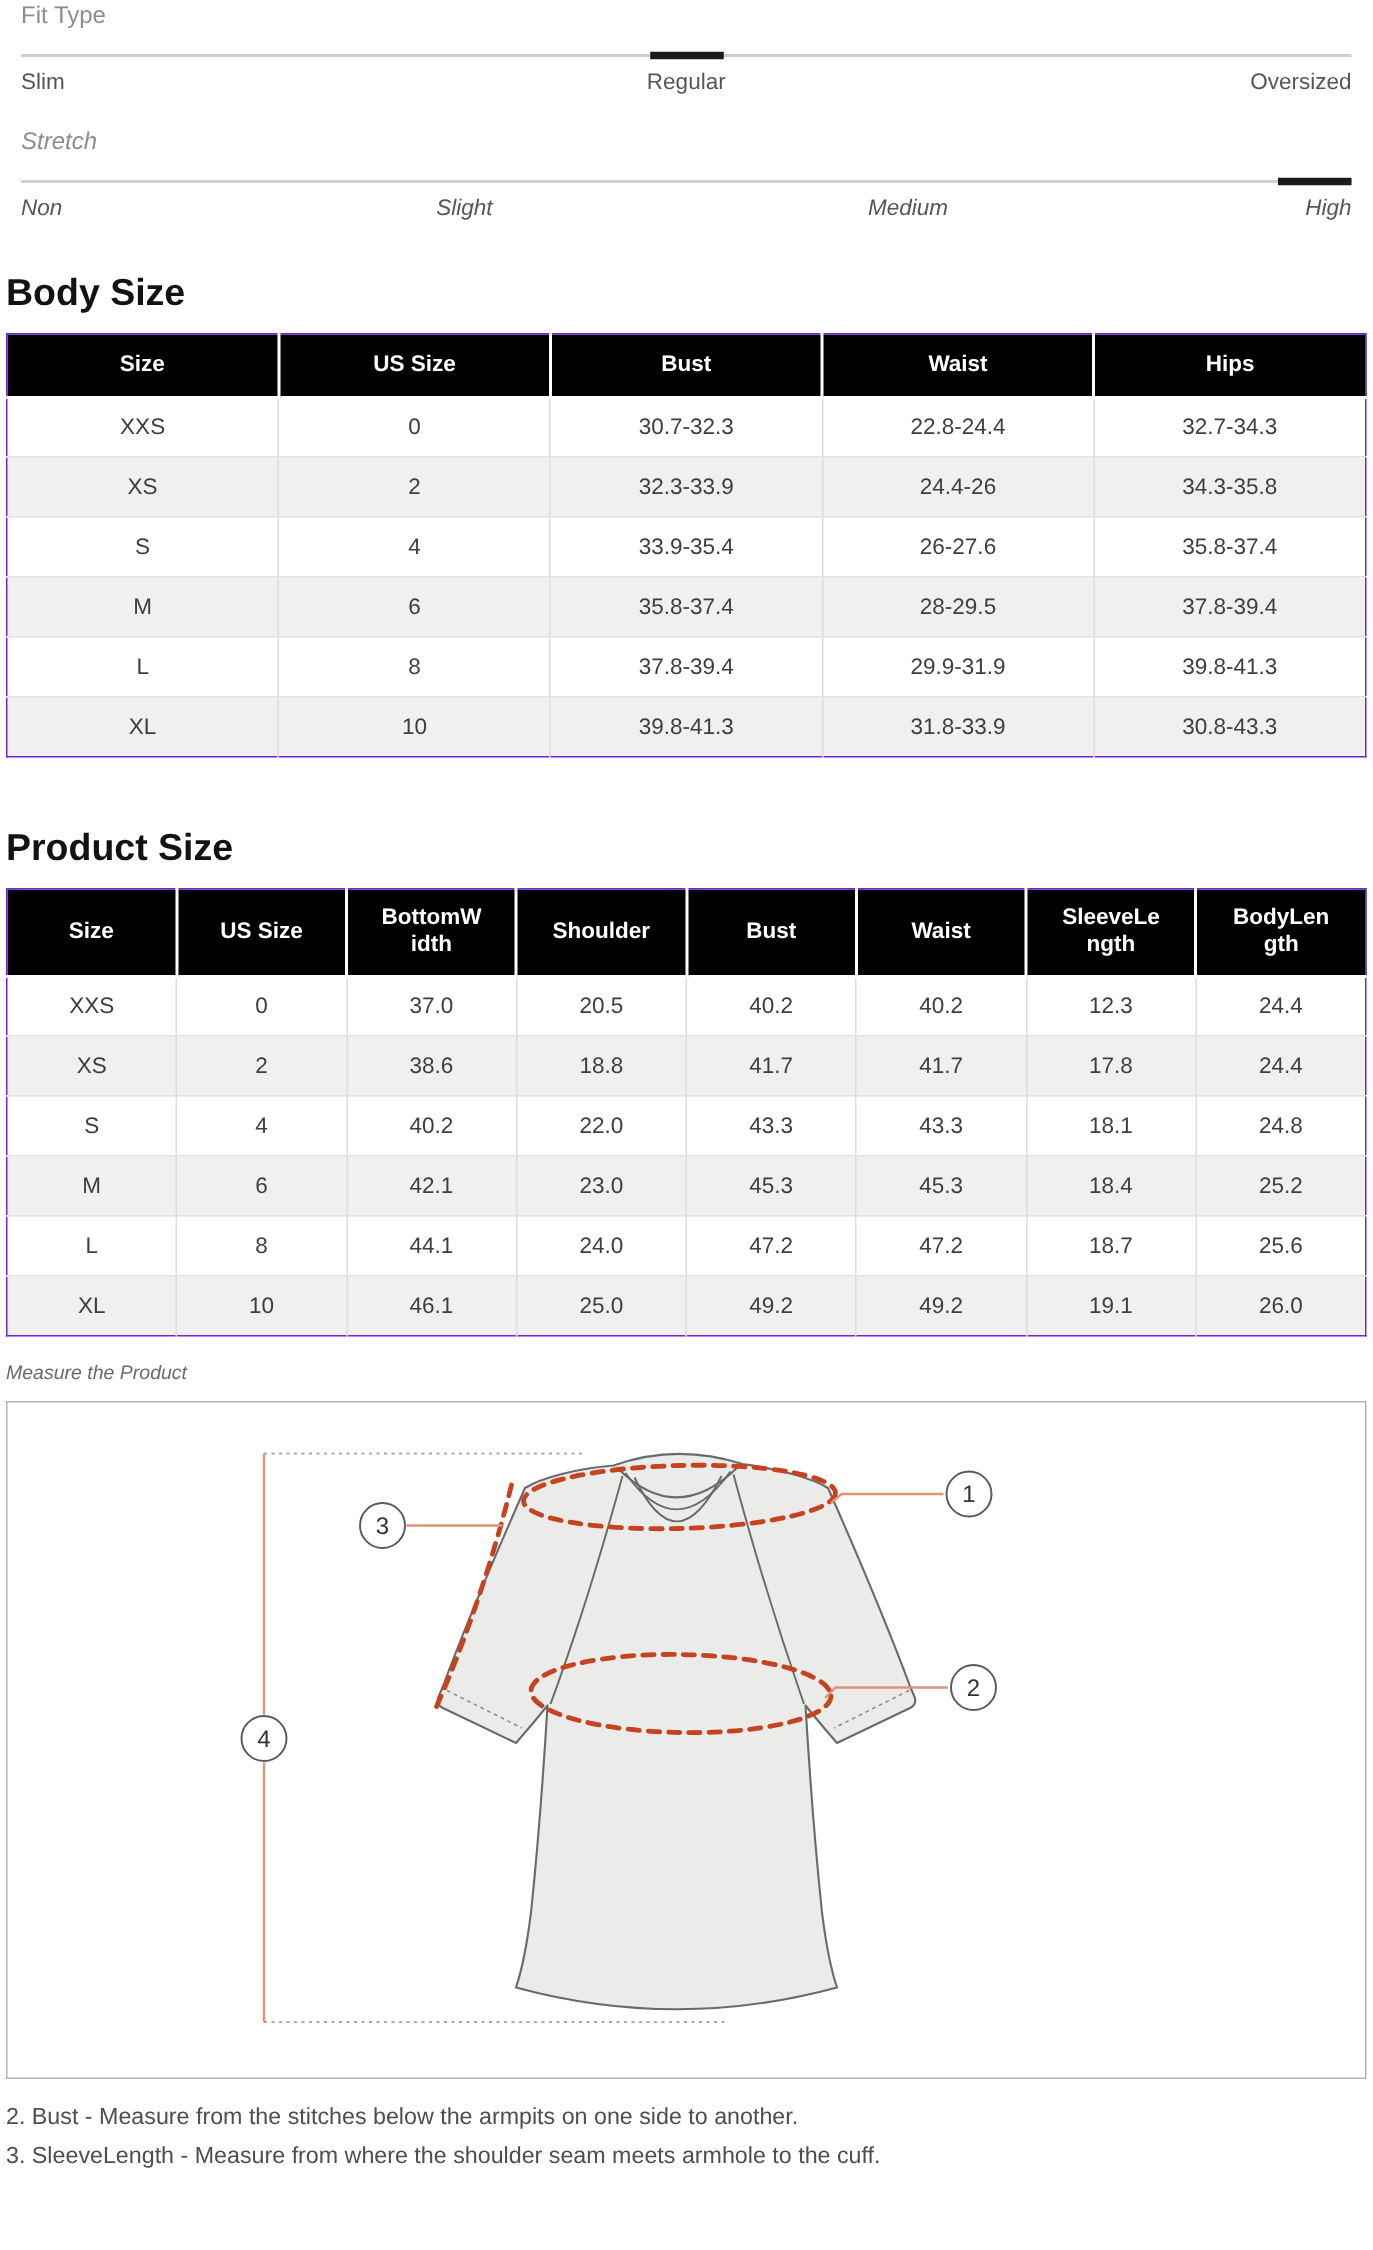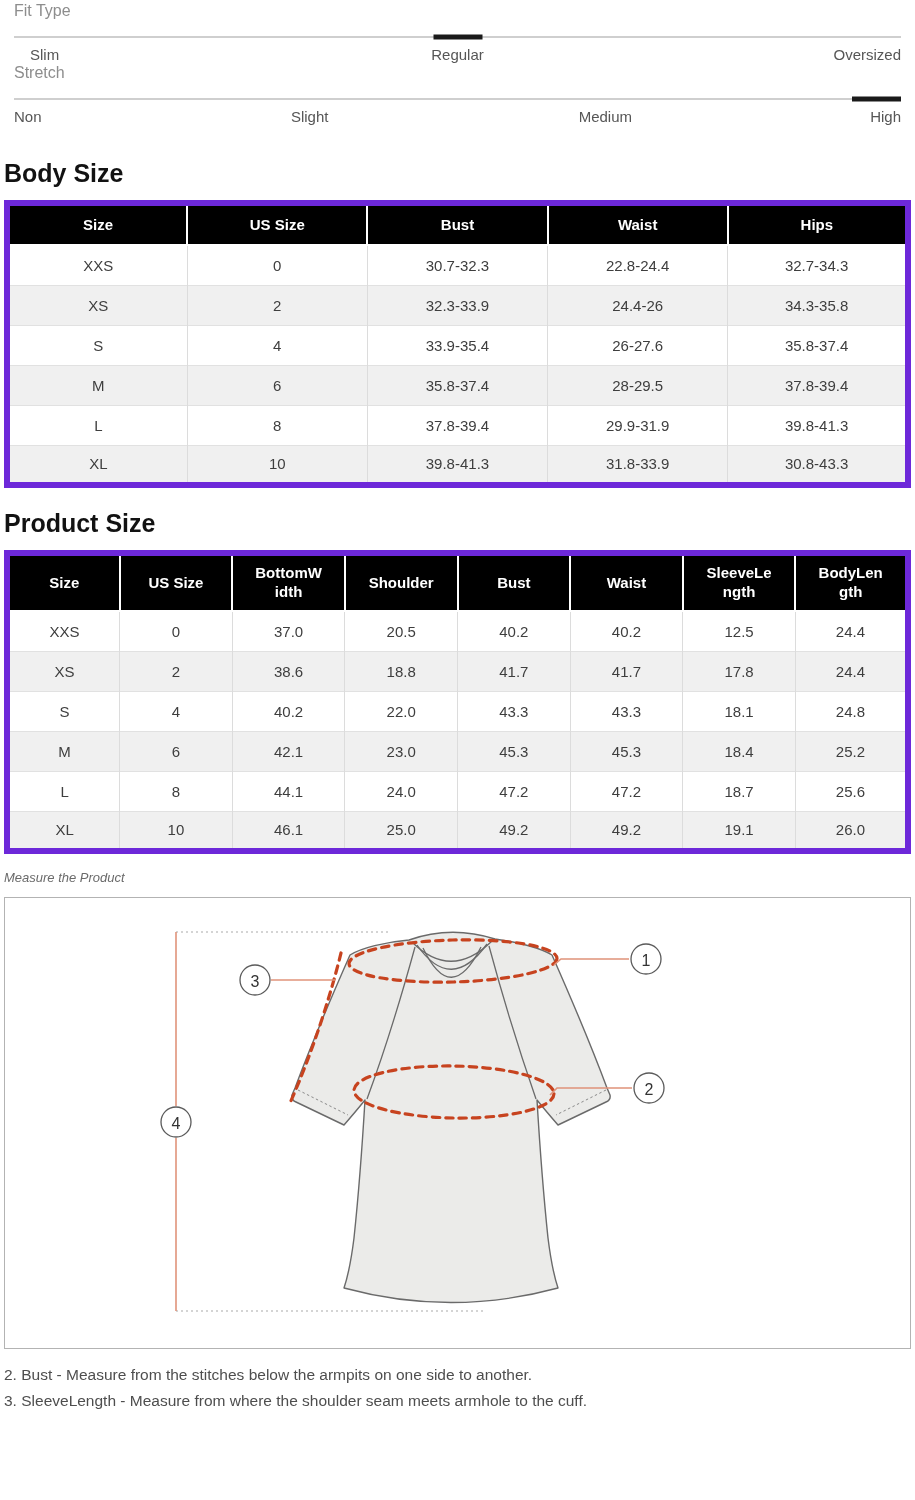--- a/index.html
+++ b/index.html
@@ -14,34 +14,34 @@
   *{box-sizing:border-box;margin:0;padding:0;}
   html,body{background:#fff;}
   body{
     width:915px;height:1500px;overflow:hidden;
     font-family:"Liberation Sans","DejaVu Sans",sans-serif;
     color:#333;
   }
   
   .fit-panel{padding:2px 14px 0 14px;}
   .slider-group{position:relative;}
-  .slider-group + .slider-group{}
+  .slider-group + .slider-group{margin-top:22px;font-style:italic;}
   .slider-title{font-size:16px;color:#8d8d8d;line-height:18px;}
   .slider-track-wrap{position:relative;height:6px;margin-top:14px;}
   .slider-track{position:absolute;left:0;right:0;top:50%;height:2px;margin-top:-1px;background:#cfcfcf;}
   .slider-marker{position:absolute;top:50%;width:49px;height:5px;background:var(--marker);}
   .slider-labels{position:relative;height:18px;margin-top:6px;font-size:15px;color:#565656;}
   .slider-labels span{position:absolute;top:0;line-height:18px;white-space:nowrap;}
   
   .section-title{font-size:25px;font-weight:700;color:#121212;line-height:22px;margin:36px 0 0 4px;}
-  .section-title.product{margin-top:24px;}
+  .section-title.product{margin-top:49px;}
   
   table.size-table{
     width:907px;margin:16px 4px 0 4px;border-collapse:collapse;
-    border:6px solid #6d28d9;table-layout:fixed;
+    border:1px solid #6d28d9;table-layout:fixed;
   }
   table.size-table th{
     background:var(--header-bg);color:var(--header-text);
     font-size:15px;font-weight:700;text-align:center;vertical-align:middle;
     height:42px;padding:4px 2px;white-space:pre-line;line-height:1.25;
     border-left:2px solid #fff;border-bottom:2px solid #fff;
   }
   table.size-table th:first-child{border-left:none;}
   table.size-table.product th{height:58px;}
   table.size-table td{
@@ -71,21 +71,21 @@
 <body>
 
 <div class="fit-panel">
   <div class="slider-group">
     <div class="slider-title">Fit Type</div>
     <div class="slider-track-wrap">
       <div class="slider-track"></div>
       <div class="slider-marker" style="left: 50%; transform: translate(-50%, -50%);"></div>
     </div>
     <div class="slider-labels">
-        <span style="left: 16px;">Slim</span>
+        <span style="left: 0px;">Slim</span>
         <span style="left: 50%; transform: translateX(-50%);">Regular</span>
         <span style="right: 0px;">Oversized</span>
       </div>
   </div>
   <div class="slider-group">
     <div class="slider-title">Stretch</div>
     <div class="slider-track-wrap">
       <div class="slider-track"></div>
       <div class="slider-marker" style="left: 100%; transform: translate(-100%, -50%);"></div>
     </div>
@@ -173,21 +173,21 @@
       </tr>
     </thead>
   <tbody>
       <tr>
         <td>XXS</td>
         <td>0</td>
         <td>37.0</td>
         <td>20.5</td>
         <td>40.2</td>
         <td>40.2</td>
-        <td>12.5</td>
+        <td>12.3</td>
         <td>24.4</td>
       </tr>
       <tr>
         <td>XS</td>
         <td>2</td>
         <td>38.6</td>
         <td>18.8</td>
         <td>41.7</td>
         <td>41.7</td>
         <td>17.8</td>

